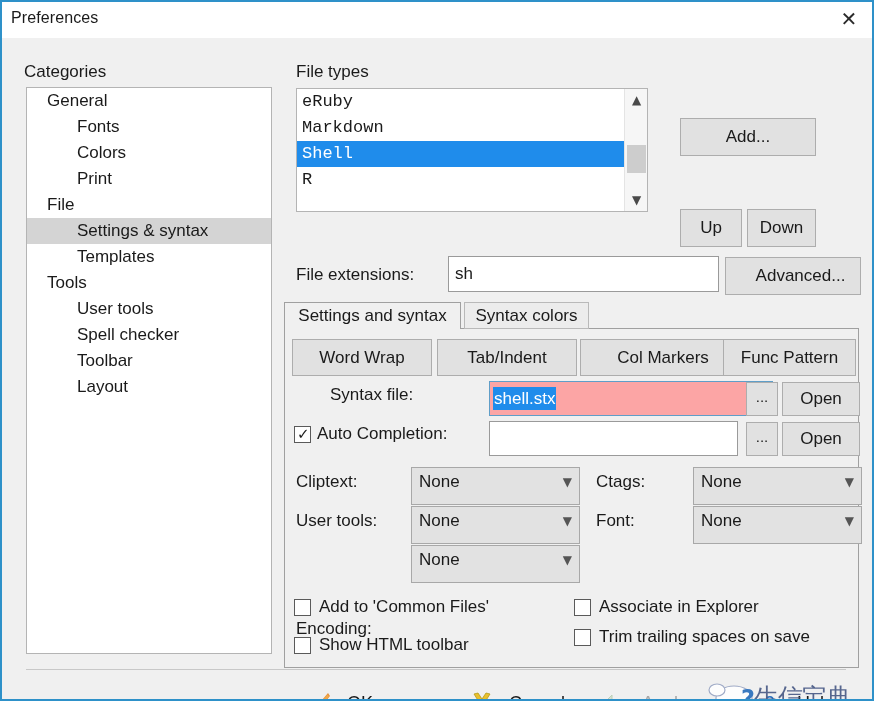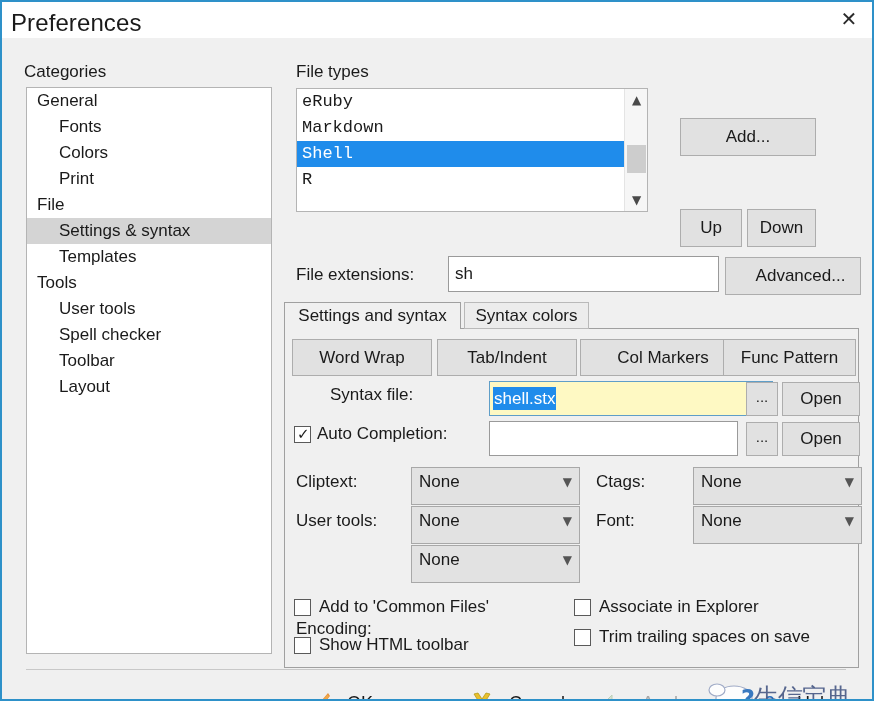--- a/index.html
+++ b/index.html
@@ -28,21 +28,21 @@
   #titlebar {
     position: absolute;
     left: 0; top: 0;
     width: 870px; height: 36px;
     background: #ffffff;
     border-bottom: 1px solid #ffffff;
   }
   #title-text {
     position: absolute;
     left: 9px; top: 7px;
-    font-size: 24px;
+    font-size: 16px;
     color: #1a1a1a;
     letter-spacing: 0.1px;
     white-space: nowrap;
   }
   #close-button {
     position: absolute;
     right: 0px; top: 0px;
     width: 46px; height: 34px;
     display: flex; align-items: center; justify-content: center;
     cursor: default;
@@ -79,23 +79,23 @@
     border: 1px solid #b4b4b4;
     overflow: hidden;
   }
   .cat-item {
     height: 26px;
     line-height: 26px;
     font-size: 17px;
     color: #1a1a1a;
     white-space: nowrap;
     cursor: default;
-    padding-left: 10px;
-  }
-  .cat-item.child { padding-left: 32px; }
+    padding-left: 20px;
+  }
+  .cat-item.child { padding-left: 50px; }
   .cat-item.selected { background: #d4d4d4; }
 
   
   #filetypes-label { left: 294px; top: 24px; }
   #filetypes-box {
     position: absolute;
     left: 294px; top: 50px;
     width: 352px; height: 124px;
     background: #ffffff;
     border: 1px solid #b4b4b4;
@@ -231,21 +231,21 @@
   
   .fld-label {
     position: absolute;
     font-size: 17px; color: #1a1a1a; white-space: nowrap;
   }
   #syntaxfile-label { left: 328px; top: 347px; }
   #syntaxfile-input {
     position: absolute;
     left: 487px; top: 343px;
     width: 284px; height: 35px;
-    background: #fef9c3;
+    background: #fca5a5;
     border: 1px solid #5f9ec8;
     cursor: text;
     overflow: hidden;
   }
   #syntaxfile-value {
     display: inline-block;
     margin: 5px 0 0 3px;
     font-size: 17px;
     background: #1f8ceb;
     color: #ffffff;

